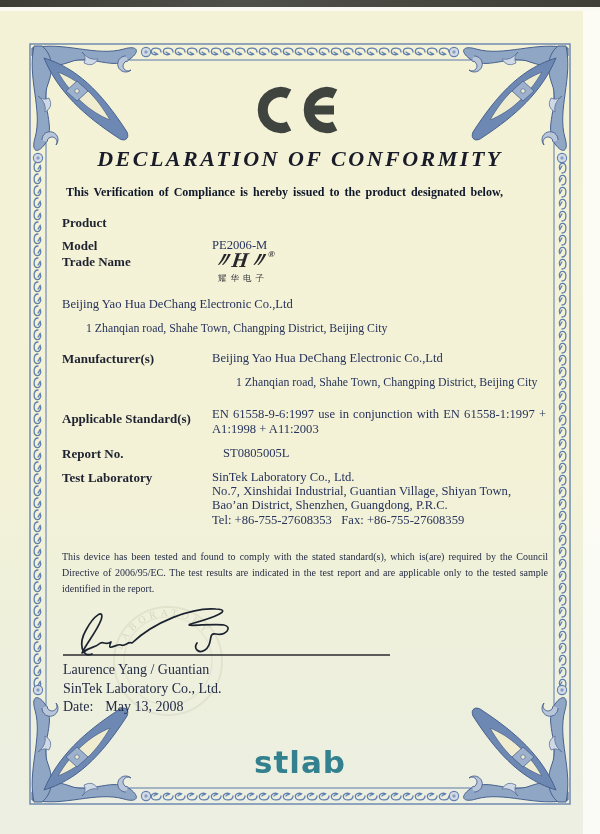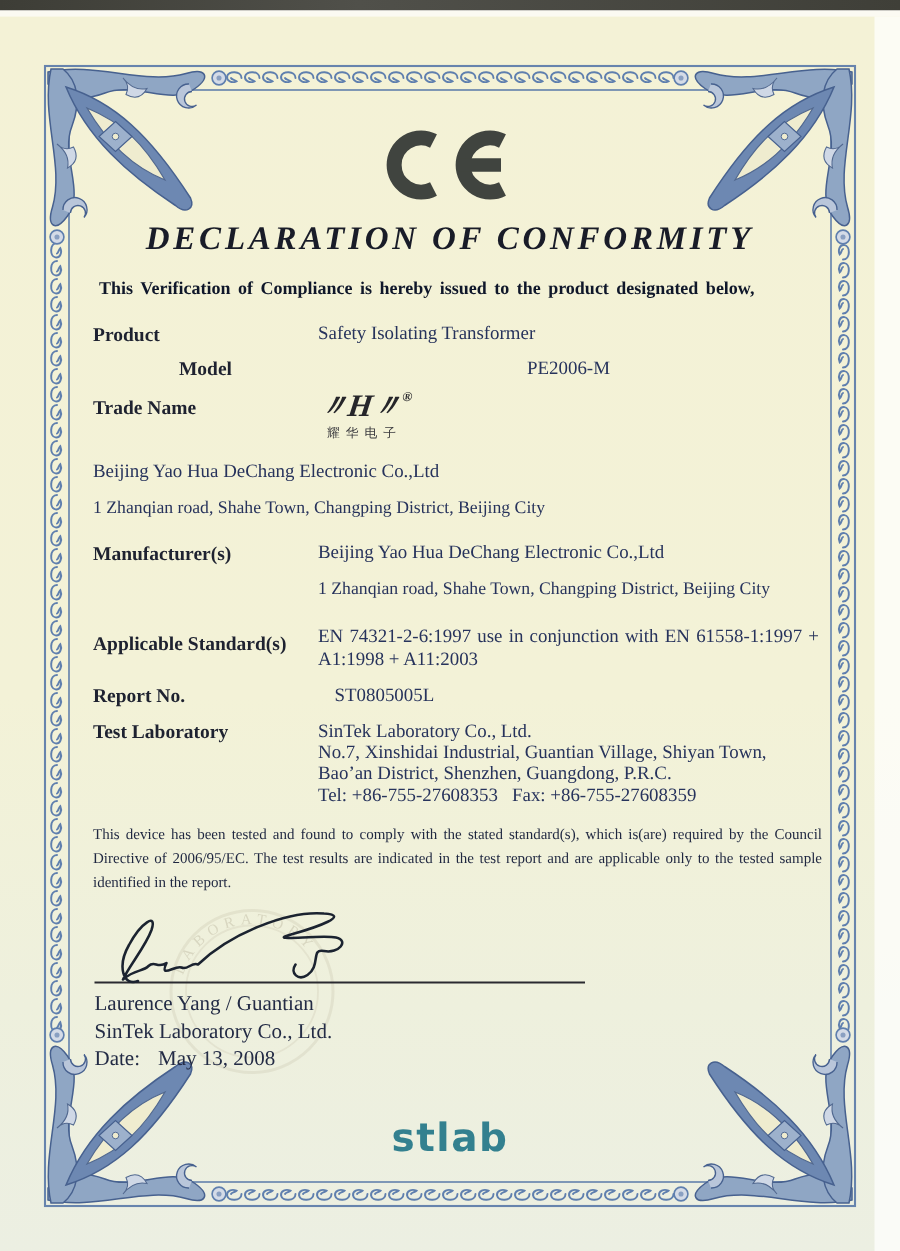--- a/index.html
+++ b/index.html
@@ -20,42 +20,42 @@
   .ce-wrap{position:absolute;left:256px;top:84px;width:92px;height:54px;}
   .doc-title{position:absolute;left:0;top:146px;width:600px;text-align:center;
         font-size:22px;font-weight:bold;font-style:italic;letter-spacing:2.5px;color:#191c28;}
   .intro{position:absolute;left:66px;top:185px;width:486px;
         font-size:12px;font-weight:bold;color:#0f172a;word-spacing:2px;}
 
   .fields{position:absolute;left:62px;top:215px;width:484px;}
   .frow{display:flex;align-items:flex-start;}
   .flabel{flex:0 0 150px;font-weight:bold;font-size:13px;color:#1e2230;}
   .fval{flex:1;font-size:12.6px;color:#27335c;}
-  .addr{font-size:11.8px;color:#27335c;margin-top:9px;}
+  .addr{font-size:11.8px;color:#27335c;margin-top:9px;margin-left:24px;}
   .justify{text-align:justify;}
   .pre{white-space:pre-wrap;}
 
   .tn-logo{display:inline-block;line-height:1;margin-top:-4px;}
   .tn-mark{font-style:italic;font-weight:bold;font-size:21px;color:#26262a;
         letter-spacing:-1px;transform:skewX(-8deg);}
   .tn-reg{font-size:9px;vertical-align:top;letter-spacing:0;}
   .tn-caption{font-size:8.5px;color:#3a3a3e;letter-spacing:4px;margin-top:3px;text-align:center;}
 
   .statement{position:absolute;left:62px;top:549px;width:486px;
         font-size:10px;line-height:16px;color:#1f2740;text-align:justify;}
 
   .stamp-wrap{position:absolute;left:98px;top:598px;width:140px;height:126px;opacity:.55;}
   .sig-wrap{position:absolute;left:58px;top:598px;width:360px;height:62px;}
   .sig-block{position:absolute;left:63px;top:661px;width:400px;
         font-size:14px;color:#232b45;line-height:18.5px;}
   .date-label{margin-right:12px;}
 
   .footer-logo{position:absolute;left:0;top:744px;width:600px;text-align:center;
         font-family:"DejaVu Sans","Liberation Sans",sans-serif;
-        font-size:26px;font-weight:bold;letter-spacing:1px;color:#33808f;}
+        font-size:31px;font-weight:bold;letter-spacing:1px;color:#33808f;}
 </style>
 </head>
 <body>
 
 <div id="page">
 
   <div class="scan-strip-top"></div>
   <div class="scan-strip-white"></div>
   <div class="paper"></div>
   <div class="scan-strip-right"></div>
@@ -242,24 +242,23 @@
     <path d="M50,26 H78" fill="none" stroke="#40443f" stroke-width="9"></path>
   </svg>
 
   <div class="doc-title">DECLARATION OF CONFORMITY</div>
   <div class="intro">This Verification of Compliance is hereby issued to the product designated below,</div>
 
   <div class="fields">
 
     <div class="frow" style="margin-bottom:7px;">
       <div class="flabel">Product</div>
-      <div class="fval">Safety Isolating Transformer</div>
-    </div>
-
-    <div class="frow" style="margin-bottom:10px;text-align:center;">
+    </div>
+
+    <div class="frow" style="">
       <div class="flabel">Model</div>
       <div class="fval">PE2006-M</div>
     </div>
 
     <div class="frow" style="margin-bottom:12px;">
       <div class="flabel">Trade Name</div>
       <div class="fval">
         <div class="tn-logo">
           <div class="tn-mark"><span>〃H〃</span><sup class="tn-reg">®</sup></div>
           <div class="tn-caption">耀华电子</div>
@@ -277,21 +276,21 @@
     <div class="frow" style="margin-top:15px;">
       <div class="flabel">Manufacturer(s)</div>
       <div class="fval">
         <div>Beijing Yao Hua DeChang Electronic Co.,Ltd</div>
         <div class="addr">1 Zhanqian road, Shahe Town, Changping District, Beijing City</div>
       </div>
     </div>
 
     <div class="frow" style="margin-top:17px;">
       <div class="flabel" style="padding-top:4px;">Applicable Standard(s)</div>
-      <div class="fval justify">EN 74321-2-6:1997 use in conjunction with EN 61558-1:1997 + A1:1998 + A11:2003</div>
+      <div class="fval justify">EN 61558-9-6:1997 use in conjunction with EN 61558-1:1997 + A1:1998 + A11:2003</div>
     </div>
 
     <div class="frow" style="margin-top:9px;gap:11px;">
       <div class="flabel">Report No.</div>
       <div class="fval">ST0805005L</div>
     </div>
 
     <div class="frow" style="margin-top:8px;">
       <div class="flabel">Test Laboratory</div>
       <div class="fval" style="line-height:14.2px;">

